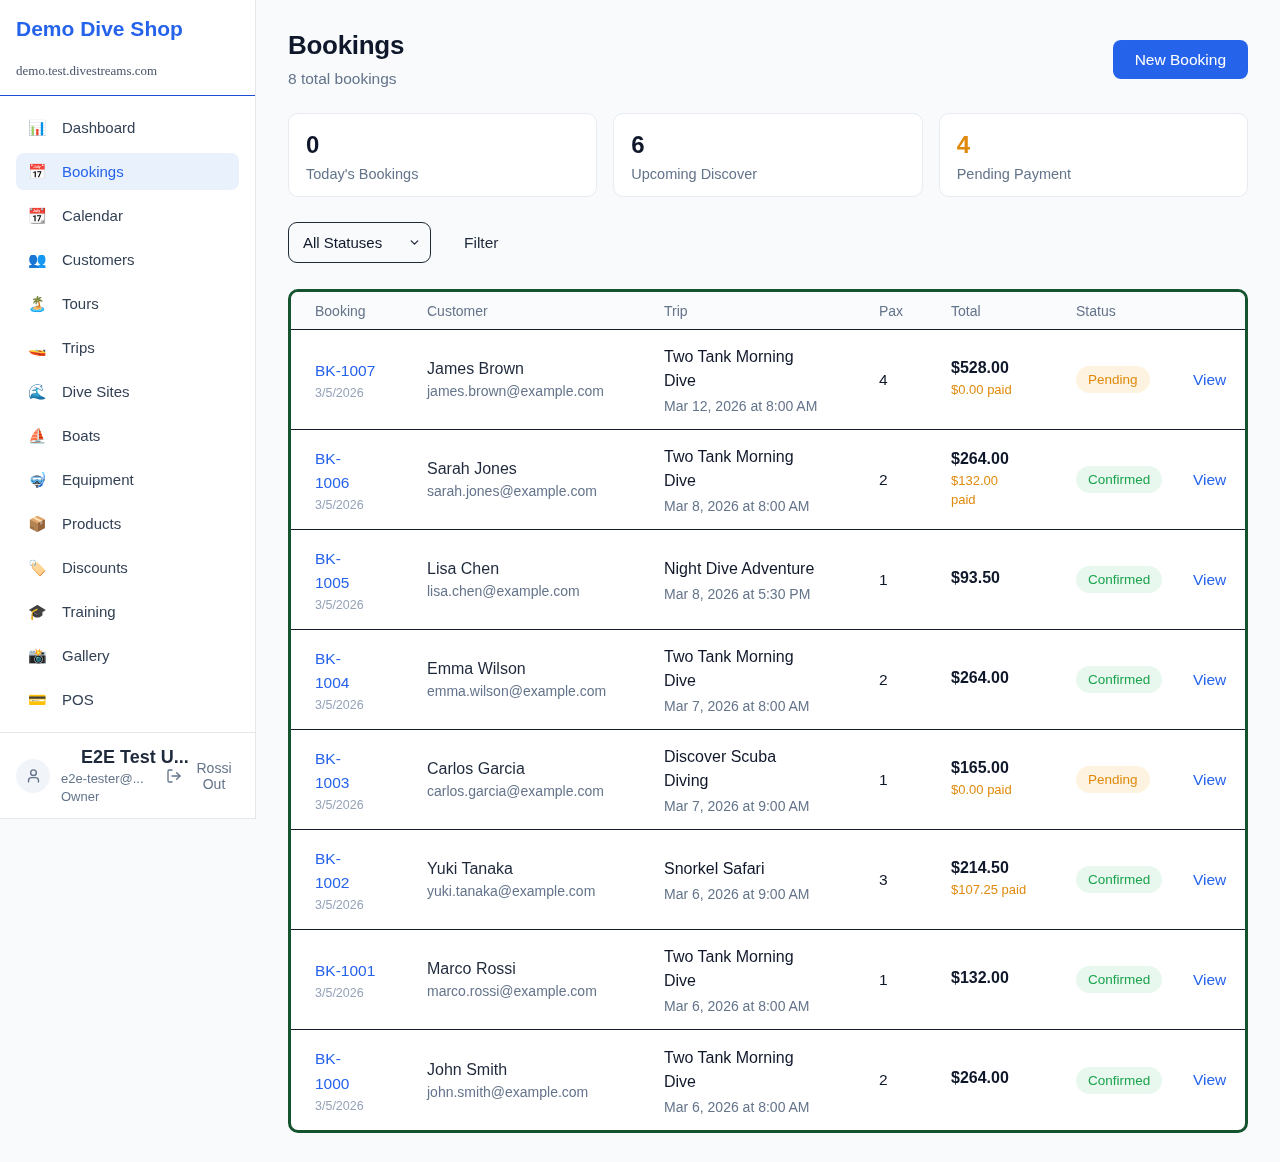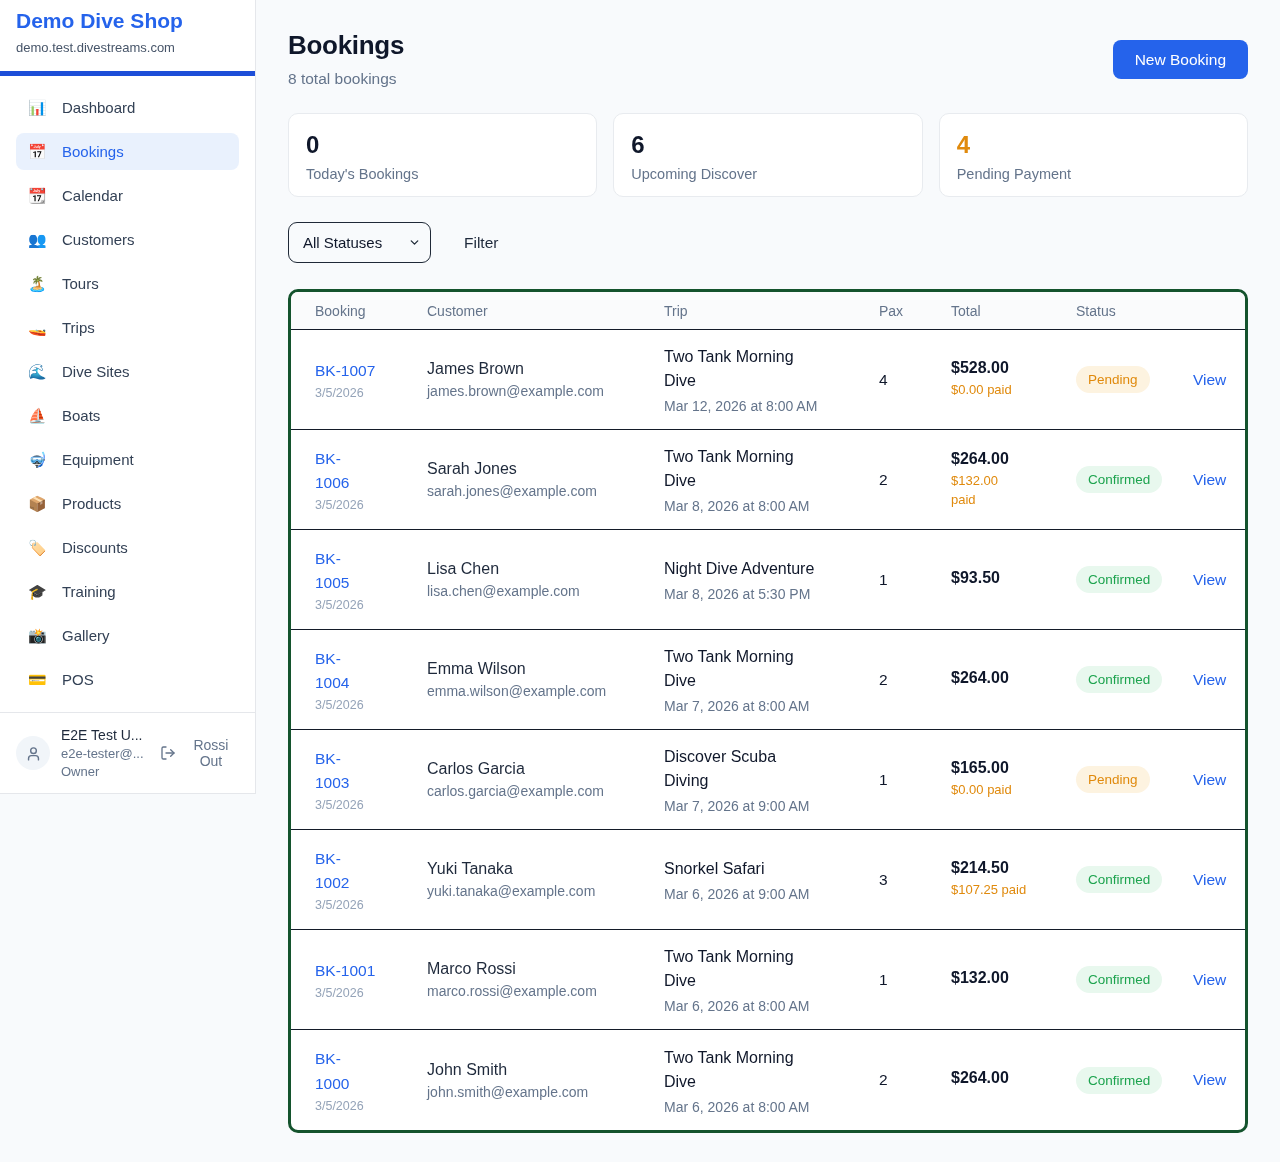--- a/index.html
+++ b/index.html
@@ -14,23 +14,23 @@
   }
 
   
   .sidebar {
     position: absolute; top: 0; left: 0;
     width: 256px;
     background: #ffffff;
     border-right: 1px solid #e5e7eb;
     border-bottom: 1px solid #e5e7eb;
   }
-  .brand { padding: 9px 16px 16px; border-bottom: 5px solid #1d4ed8; }
+  .brand { padding: 17px 16px 16px; border-bottom: 1px solid #1d4ed8; }
   .brand-name { color: #2563eb; font-size: 21px; font-weight: bold; }
-  .brand-domain { margin-top: 7px; font-size: 13px; color: #475569; }
+  .brand-domain { margin-top: 22px; font-size: 13px; color: #475569; font-family: Liberation Serif, serif; }
   .nav { padding: 13px 16px 14px; display: flex; flex-direction: column; gap: 7px; }
   .nav-item {
     display: flex; align-items: center; gap: 14px;
     height: 37px; padding: 0 12px;
     border-radius: 8px;
     font-size: 15px; color: #334155;
     cursor: pointer;
   }
   .nav-item.active { background: #e9f1fd; color: #2563eb; }
   .nav-icon { font-size: 15px; width: 20px; text-align: center; }
@@ -39,21 +39,21 @@
     padding: 14px 16px;
     display: flex; align-items: center; gap: 11px;
   }
   .avatar {
     width: 34px; height: 34px; border-radius: 50%;
     background: #f1f5f9; color: #64748b;
     display: flex; align-items: center; justify-content: center;
     flex-shrink: 0;
   }
   .user-info { width: 94px; }
-  .user-name { font-weight: normal; font-size: 14px; color: #1e293b; white-space: nowrap; }
+  .user-name { font-weight: bold; font-size: 18px; color: #1e293b; white-space: nowrap; margin-left: 20px; }
   .user-email { font-size: 13px; color: #64748b; margin-top: 3px; white-space: nowrap; }
   .user-role { font-size: 13px; color: #64748b; margin-top: 3px; }
   .signout {
     display: flex; align-items: center; gap: 7px;
     color: #64748b; font-size: 14px;
     background: none; border: none; cursor: pointer;
     font-family: inherit;
   }
 
   

